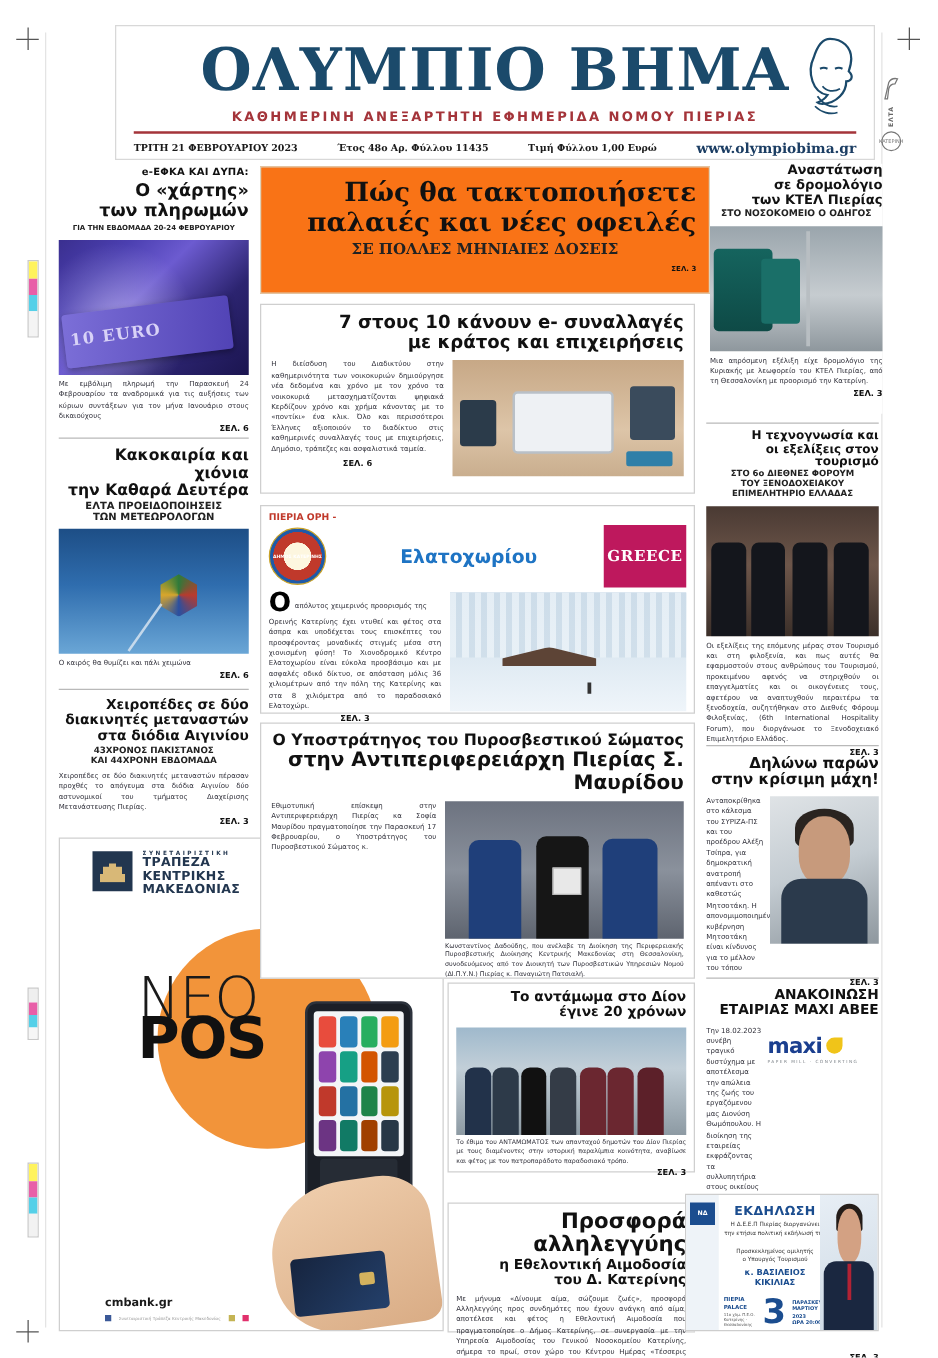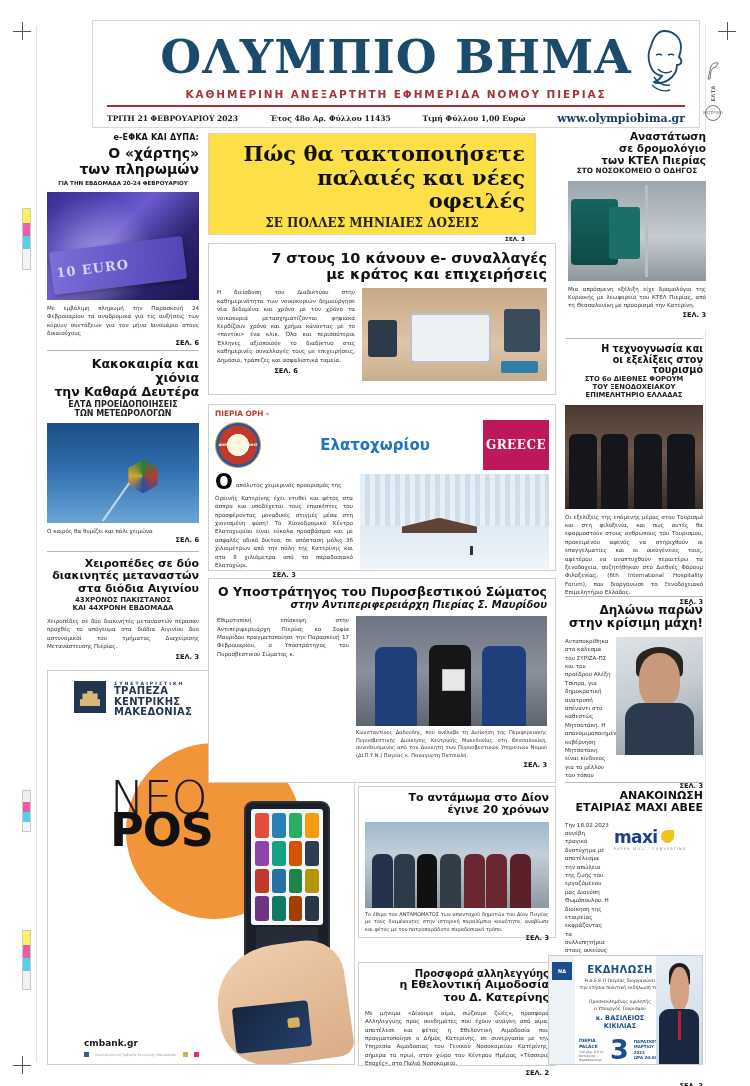--- a/index.html
+++ b/index.html
@@ -349,21 +349,21 @@
       </div>
     <div class="cmbank">cmbank.gr</div>
     <div class="cm-socials">
       <i></i>
       <u>Συνεταιριστική Τράπεζα Κεντρικής Μακεδονίας</u>
       <i style="background:#c4b454;"></i>
       <i style="background:#e1306c;"></i>
     </div>
   </div>
 
-  <div class="box" style="left:208px;top:133px;width:328px;height:102px;background:#fde047;border:1px solid #ddd2bb;padding:8px 10px 4px 10px;">
+  <div class="box" style="left:208px;top:133px;width:360px;height:102px;background:#f97316;border:1px solid #ddd2bb;padding:8px 10px 4px 10px;">
     <div class="hl" style="font-size:21px;font-family:'DejaVu Serif','Liberation Serif',serif;">Πώς θα τακτοποιήσετε</div>
     <div class="hl" style="font-size:21px;font-family:'DejaVu Serif','Liberation Serif',serif;">παλαιές και νέες οφειλές</div>
     <div class="sub" style="font-size:12px;margin-top:4px;font-family:'DejaVu Serif','Liberation Serif',serif;color:#222;">ΣΕ ΠΟΛΛΕΣ ΜΗΝΙΑΙΕΣ ΔΟΣΕΙΣ</div>
     <div class="sel" style="font-size:5.6px;margin-top:6px;">ΣΕΛ. 3</div>
   </div>
 
   <div class="box" style="left:208px;top:243px;width:348px;height:152px;border:1px solid #cfcfcf;padding:6px 8px;">
     <div class="hl" style="font-size:14.5px;font-weight:600;">7 στους 10 κάνουν e- συναλλαγές</div>
     <div class="hl" style="font-size:14.5px;font-weight:600;">με κράτος και επιχειρήσεις</div>
     <div style="display:flex;gap:7px;margin-top:6px;">
@@ -405,21 +405,21 @@
       <div class="photo ph-snow" style="flex:1;height:95px;">
         <div class="trees"></div>
         <div class="lodge"></div>
         <div class="skier"></div>
       </div>
     </div>
   </div>
 
   <div class="box" style="left:208px;top:578px;width:348px;height:205px;border:1px solid #cfcfcf;padding:6px 8px;">
     <div class="hl" style="font-size:12.5px;font-weight:600;">Ο Υποστράτηγος του Πυροσβεστικού Σώματος</div>
-    <div class="hl" style="font-size:10px;font-weight:600;font-style:italic;">στην Αντιπεριφερειάρχη Πιερίας Σ. Μαυρίδου</div>
+    <div class="hl" style="font-size:16px;font-weight:600;">στην Αντιπεριφερειάρχη Πιερίας Σ. Μαυρίδου</div>
     <div style="display:flex;gap:7px;margin-top:6px;">
       <div style="width:132px;">
         <div class="body-txt">Εθιμοτυπική επίσκεψη στην Αντιπεριφερειάρχη Πιερίας κα Σοφία Μαυρίδου πραγματοποίησε την Παρασκευή 17 Φεβρουαρίου, ο Υποστράτηγος του Πυροσβεστικού Σώματος κ.</div>
       </div>
       <div style="flex:1;">
         <div class="photo ph-fire" style="height:110px;">
           <div class="p1"></div>
           <div class="p2"></div>
           <div class="p3"></div>
           <div class="doc"></div>
@@ -440,21 +440,21 @@
       <div class="pr d"></div>
       <div class="pr e"></div>
       <div class="pr f"></div>
       <div class="pr g"></div>
     </div>
     <div class="body-txt" style="margin-top:3px;font-size:5px;">Το έθιμο του ΑΝΤΑΜΩΜΑΤΟΣ των απανταχού δημοτών του Δίον Πιερίας με τους διαμένοντες στην ιστορική παραλίμπια κοινότητα, αναβίωσε και φέτος με τον πατροπαράδοτο παραδοσιακό τρόπο.</div>
     <div class="sel" style="margin-top:1px;">ΣΕΛ. 3</div>
   </div>
 
   <div class="box" style="left:358px;top:962px;width:198px;height:104px;border:1px solid #cfcfcf;padding:5px 6px;">
-    <div class="hl" style="font-size:10px;font-weight:600;">Προσφορά αλληλεγγύης</div>
+    <div class="hl" style="font-size:17px;font-weight:600;">Προσφορά αλληλεγγύης</div>
     <div class="hl" style="font-size:11px;font-weight:600;">η Εθελοντική Αιμοδοσία</div>
     <div class="hl" style="font-size:11px;font-weight:600;">του Δ. Κατερίνης</div>
     <div class="body-txt" style="margin-top:5px;">Με μήνυμα «Δίνουμε αίμα, σώζουμε ζωές», προσφορά Αλληλεγγύης προς συνδημότες που έχουν ανάγκη από αίμα, αποτέλεσε και φέτος η Εθελοντική Αιμοδοσία που πραγματοποίησε ο Δήμος Κατερίνης, σε συνεργασία με την Υπηρεσία Αιμοδοσίας του Γενικού Νοσοκομείου Κατερίνης, σήμερα το πρωί, στον χώρο του Κέντρου Ημέρας «Τέσσερις Εποχές», στο Παλιό Νοσοκομείο.</div>
     <div class="sel" style="margin-top:1px;">ΣΕΛ. 2</div>
   </div>
 
   <div class="box" style="left:568px;top:131px;width:138px;height:200px;">
     <div class="hl" style="font-size:10.5px;">Αναστάτωση</div>
     <div class="hl" style="font-size:10.5px;">σε δρομολόγιο</div>
     <div class="hl" style="font-size:10.5px;">των ΚΤΕΛ Πιερίας</div>

